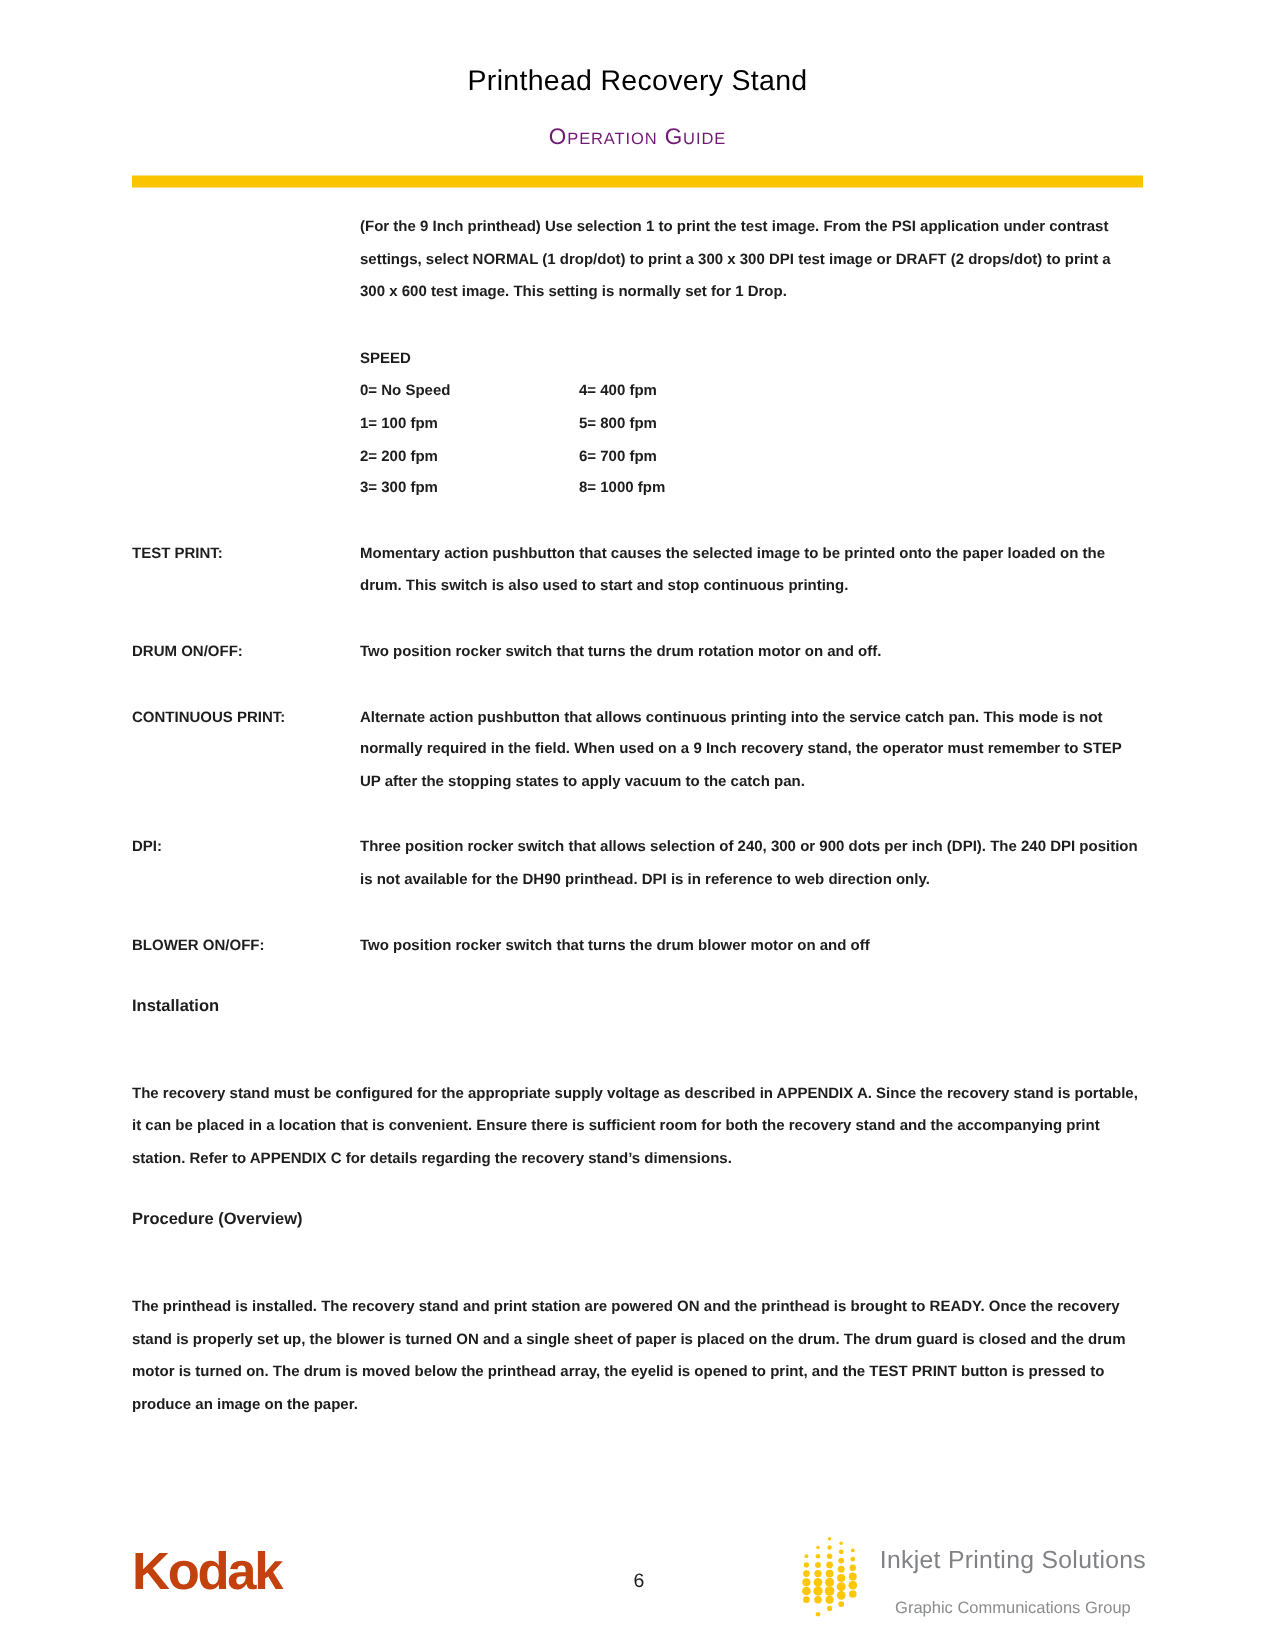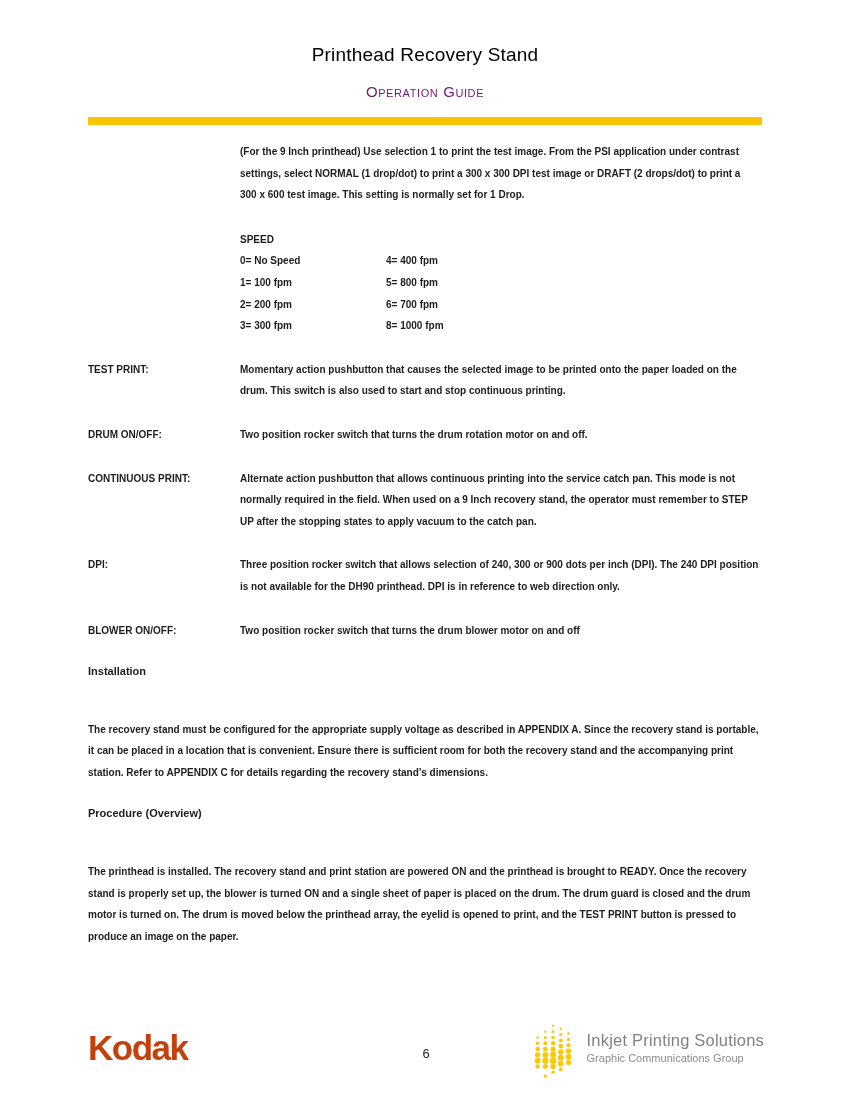--- a/index.html
+++ b/index.html
@@ -111,30 +111,30 @@
   }
   .org-logo {
     position: absolute;
     right: 0;
     top: 0;
     display: flex;
     align-items: flex-start;
     gap: 9px;
   }
   .dots-logo svg circle { fill: #FBC707; }
-  .org-text { padding-top: 9px; }
+  .org-text { padding-top: 9px; text-align: center; }
   .org-name {
     font-size: 16.5px;
     color: #808285;
     letter-spacing: 0.2px;
   }
   .org-subname {
     font-size: 11px;
     color: #8a8c8f;
-    margin-top: 2px;
+    margin-top: 16px;
   }
 </style>
 </head>
 <body>
 
 <div class="page">
 
   <div class="doc-header">
     <div class="doc-title">Printhead Recovery Stand</div>
     <div class="doc-subtitle">Operation Guide</div>

